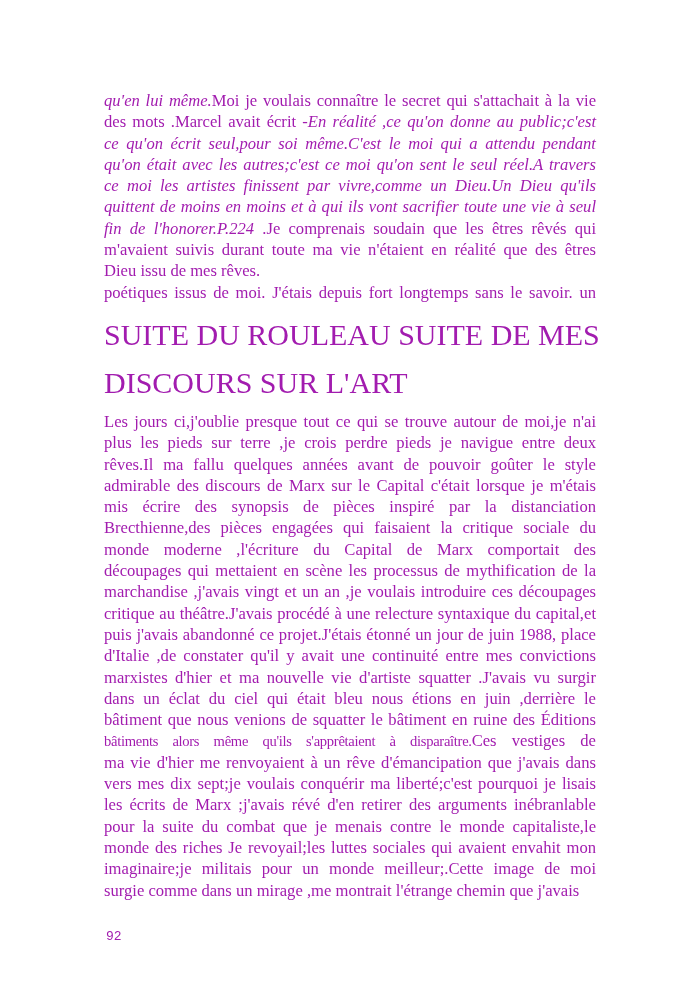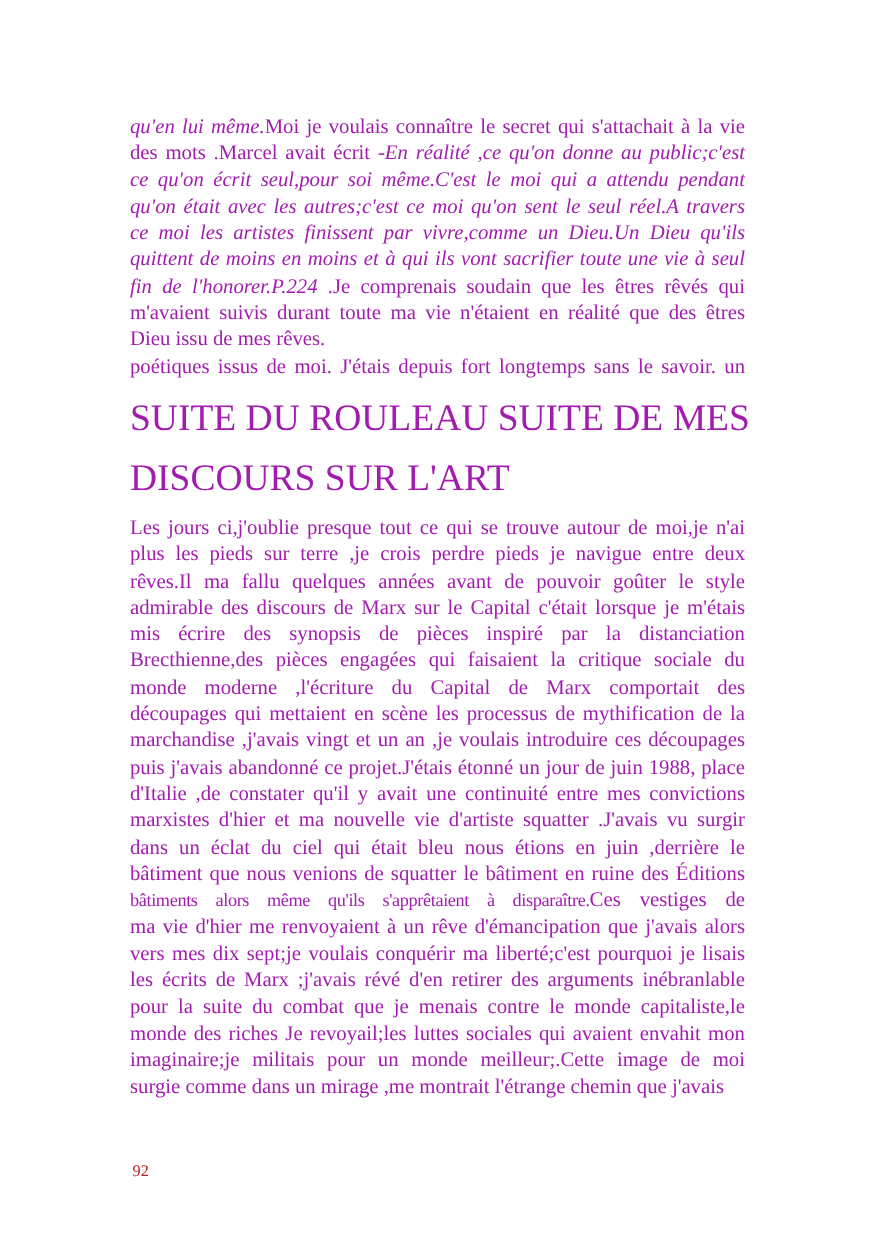--- a/index.html
+++ b/index.html
@@ -15,21 +15,21 @@
     overflow: visible;
   }
   .line.last { text-align-last: left; }
   .line span { white-space: pre; }
   .it { font-style: italic; }
   .alt { font-family: Liberation Serif, serif; font-size: 14.6px; letter-spacing: -0.3px; }
   .heading { font-size: 30px; line-height: 33px; height: 33px; margin-top: 15px; }
   .para2 { margin-top: 12px; }
   .pagenum {
     position: absolute; left: 106px; top: 929px;
-    font-family: Liberation Serif, serif; font-size: 13px; color: #b91c1c;
+    font-family: Liberation Mono, monospace; font-size: 13px; color: #a21caf;
   }
   .line > span.seg { white-space: normal; }
 </style>
 </head>
 <body>
 
 <div class="page">
   <div id="p1">
       <div class="line"><span class="seg it">qu'en lui même.</span><span class="seg">Moi je voulais  connaître le secret qui s'attachait à la vie</span></div>
       <div class="line"><span class="seg">des mots .Marcel avait écrit -</span><span class="seg it">En réalité ,ce qu'on donne au public;c'est</span></div>
@@ -49,27 +49,28 @@
   <div id="p2" class="para2">
       <div class="line"><span class="seg">Les jours ci,j'oublie presque tout ce qui se trouve autour de moi,je n'ai</span></div>
       <div class="line"><span class="seg">plus les pieds sur terre ,je crois perdre pieds  je  navigue entre deux</span></div>
       <div class="line"><span class="seg">rêves.Il ma fallu quelques années avant de pouvoir  goûter le style</span></div>
       <div class="line"><span class="seg">admirable des discours de Marx sur le Capital c'était lorsque je m'étais</span></div>
       <div class="line"><span class="seg">mis écrire des synopsis de pièces inspiré par  la distanciation</span></div>
       <div class="line"><span class="seg">Brecthienne,des pièces  engagées qui faisaient la critique sociale du</span></div>
       <div class="line"><span class="seg">monde moderne ,l'écriture du Capital de Marx comportait des</span></div>
       <div class="line"><span class="seg">découpages qui mettaient en scène les processus de mythification de la</span></div>
       <div class="line"><span class="seg">marchandise ,j'avais vingt et un an ,je voulais introduire ces découpages</span></div>
+      <div class="line"><span class="seg">critique au théâtre.J'avais procédé à une relecture syntaxique du capital,et</span></div>
       <div class="line"><span class="seg">puis j'avais abandonné ce projet.J'étais étonné un jour de juin 1988, place</span></div>
       <div class="line"><span class="seg">d'Italie ,de constater qu'il y avait une continuité entre mes convictions</span></div>
       <div class="line"><span class="seg">marxistes  d'hier et ma nouvelle vie d'artiste squatter .J'avais vu surgir</span></div>
       <div class="line"><span class="seg">dans un éclat du ciel qui était bleu nous étions en juin ,derrière le</span></div>
       <div class="line"><span class="seg">bâtiment que nous venions de squatter  le bâtiment en ruine des Éditions</span></div>
       <div class="line"><span class="seg alt">bâtiments alors même qu'ils  s'apprêtaient à disparaître.</span><span class="seg">Ces vestiges de</span></div>
-      <div class="line"><span class="seg">ma vie d'hier me renvoyaient à un rêve d'émancipation que j'avais alors</span></div>
+      <div class="line"><span class="seg">ma vie d'hier me renvoyaient à un rêve d'émancipation que j'avais dans</span></div>
       <div class="line"><span class="seg">vers mes dix sept;je voulais conquérir ma liberté;c'est pourquoi je lisais</span></div>
       <div class="line"><span class="seg">les écrits de Marx ;j'avais révé d'en retirer des arguments inébranlable</span></div>
       <div class="line"><span class="seg">pour la suite du combat que je menais contre le monde capitaliste,le</span></div>
       <div class="line"><span class="seg">monde des riches  Je revoyail;les luttes sociales  qui avaient envahit mon</span></div>
       <div class="line"><span class="seg">imaginaire;je militais pour un monde meilleur;.Cette  image de moi</span></div>
       <div class="line last"><span class="seg">surgie  comme dans un mirage ,me montrait l'étrange chemin que j'avais</span></div>
     </div>
 </div>
 
 <div class="pagenum">92</div>

